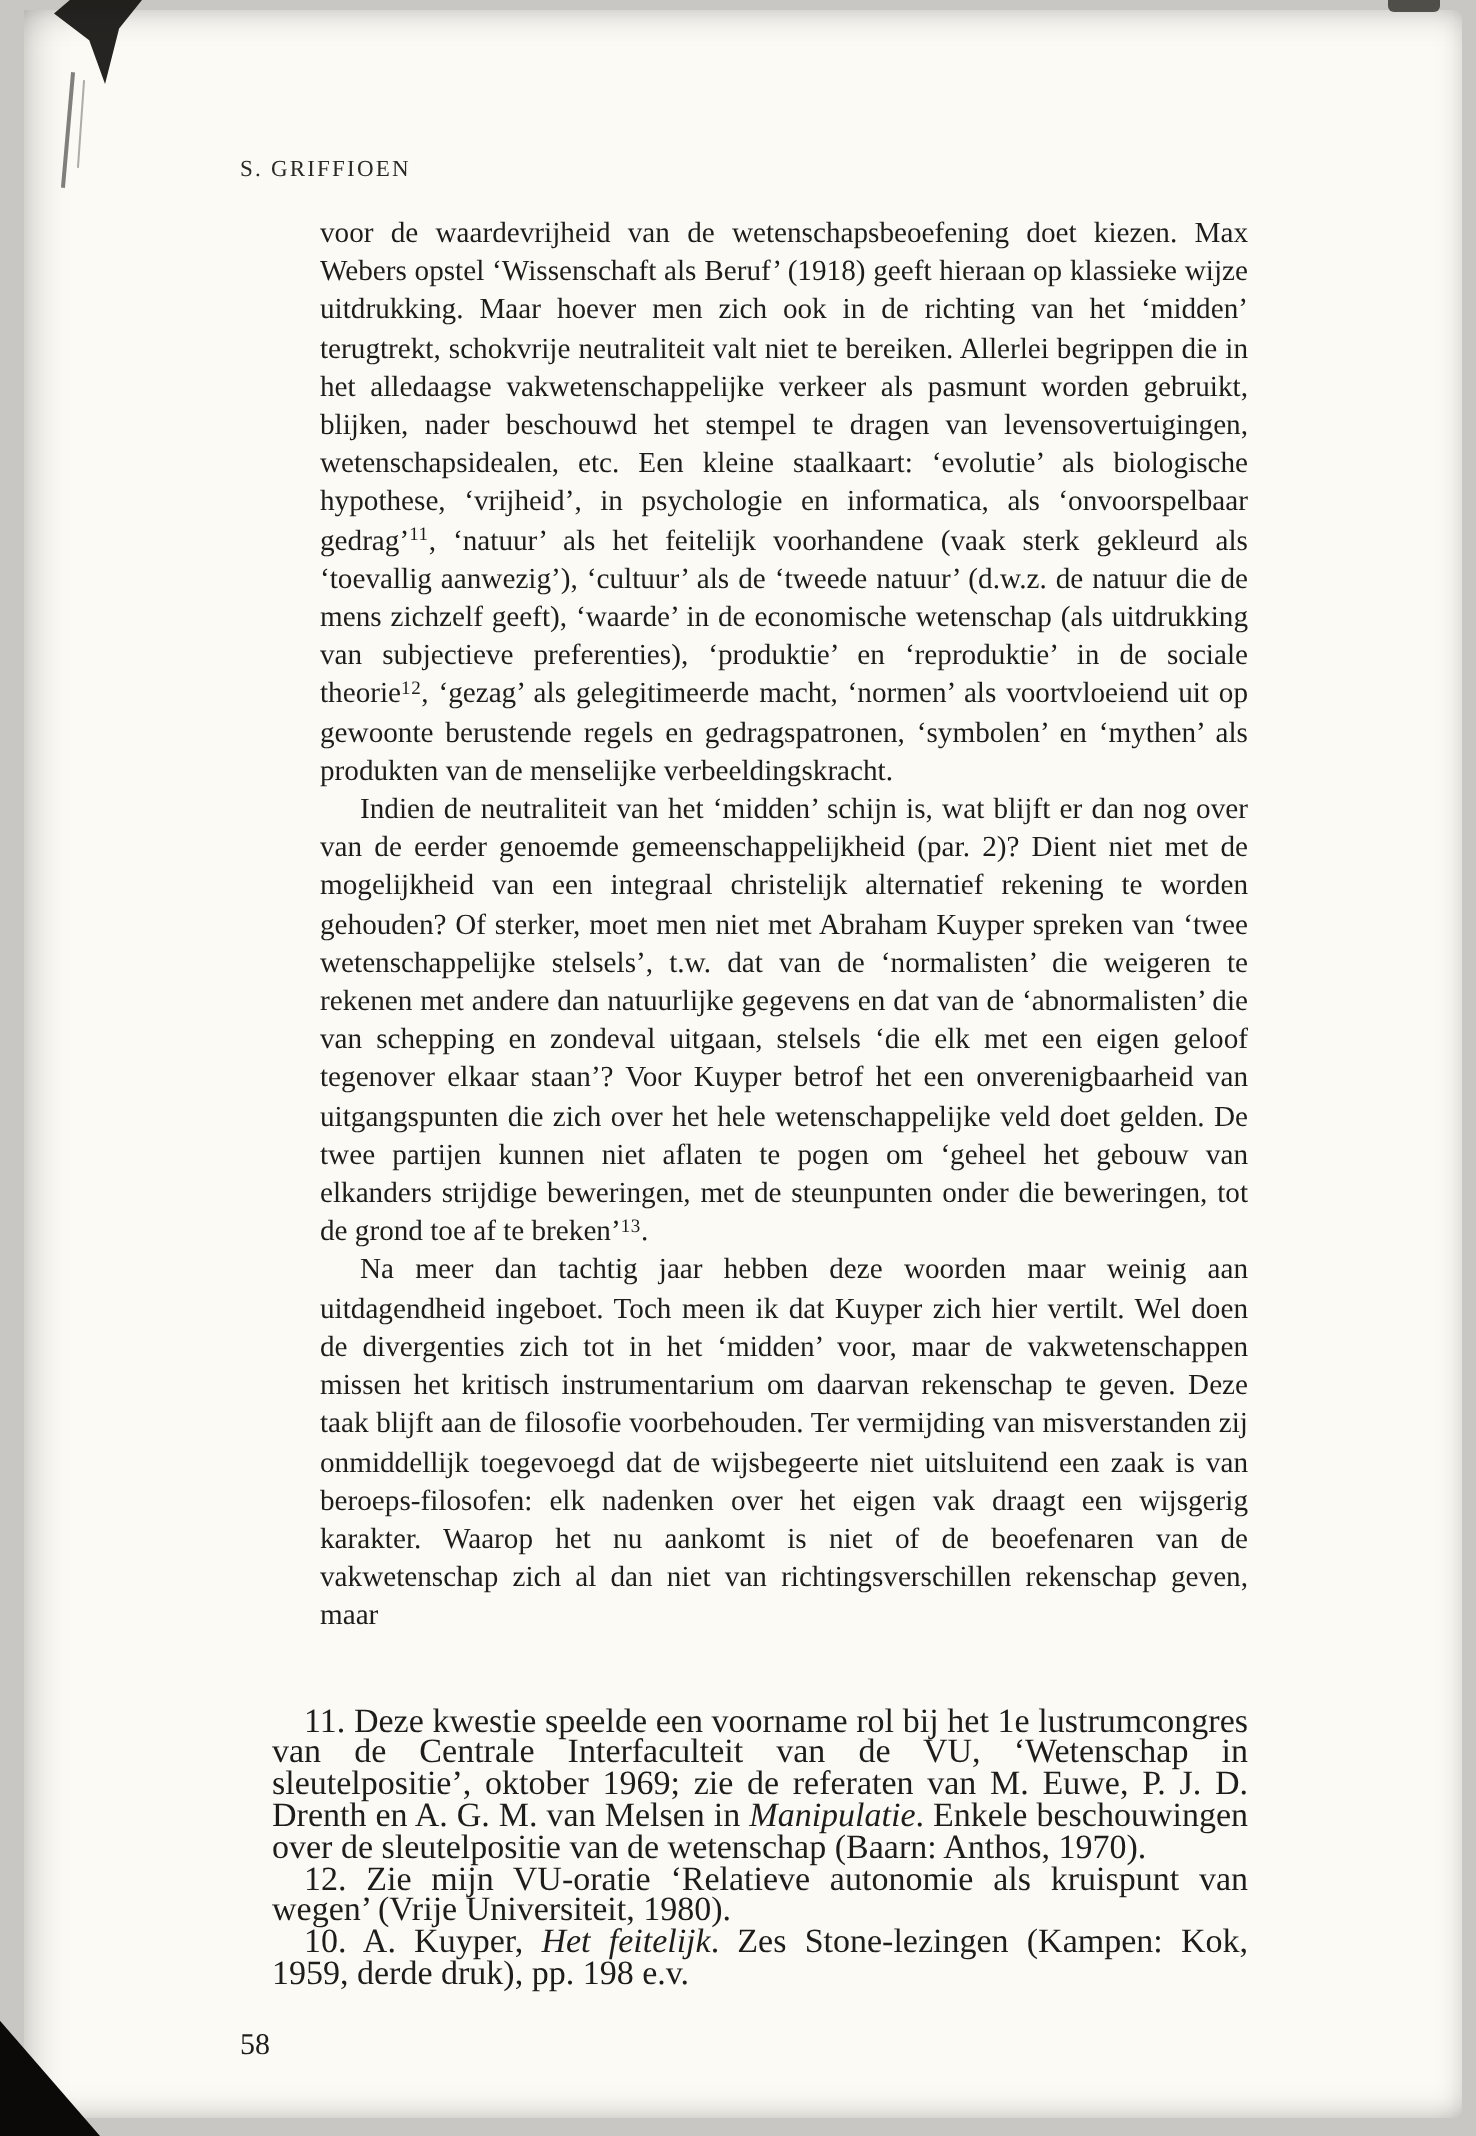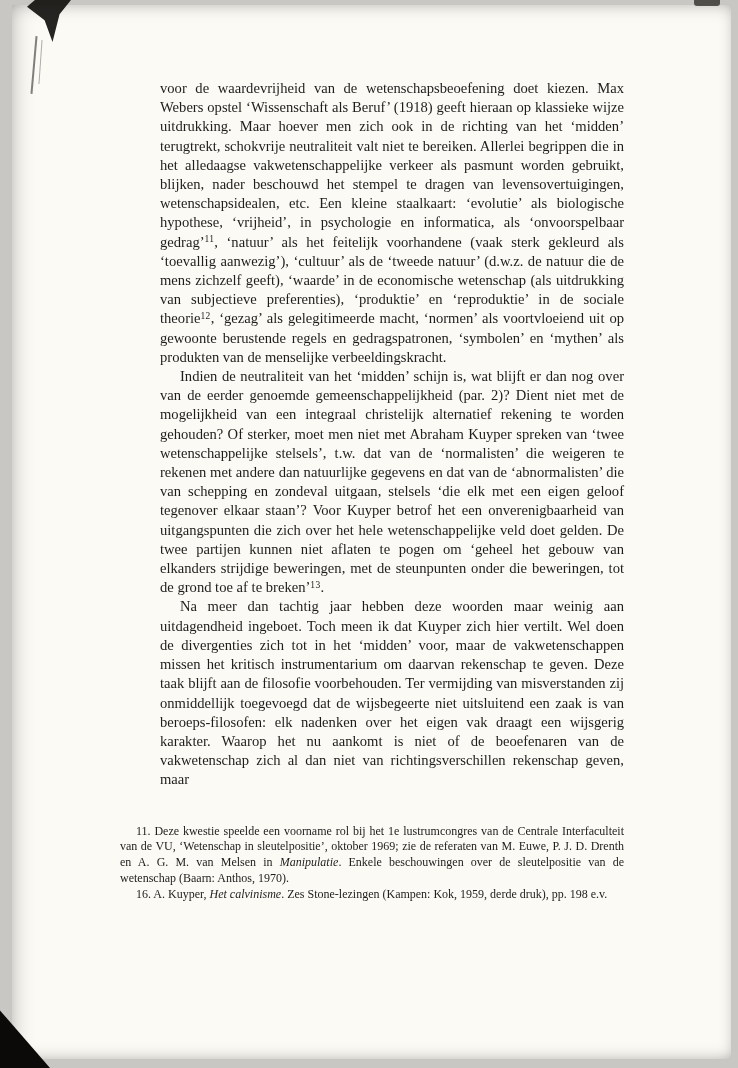--- a/index.html
+++ b/index.html
@@ -53,25 +53,26 @@
   .body-text .para.indent { text-indent: 20px; }
   .fn-ref {
     font-size: 9.5px;
     line-height: 0;
     position: relative;
     top: -4.5px;
     letter-spacing: .3px;
   }
   .footnote-block { margin-top: 34px; }
   .footnote {
-    font-size: 12px;
+    font-size: 17px;
     line-height: 15.8px;
     text-align: justify;
     text-indent: 16px;
     hyphens: auto;
+    margin-left: 16px;
     -webkit-hyphens: auto;
   }
   .title-italic { font-style: italic; }
   .page-number {
     margin-top: 20px;
     font-size: 15px;
   }
   
   .artifact { position: absolute; }
   .tl-blob {
@@ -111,29 +112,32 @@
 <body>
 
 <div class="scan">
   <div class="artifact tl-blob"></div>
   <div class="artifact tl-scratch-1"></div>
   <div class="artifact tl-scratch-2"></div>
   <div class="artifact tr-mark"></div>
 
   <div class="page">
     <div class="content">
+      <div class="running-header">S. GRIFFIOEN</div>
 
       <div class="body-text">
           <p class="para"><span>voor de waardevrijheid van de wetenschapsbeoefening doet kiezen. Max Webers opstel ‘Wissenschaft als Beruf’ (1918) geeft hieraan op klassieke wijze uitdrukking. Maar hoever men zich ook in de richting van het ‘midden’ terugtrekt, schokvrije neutraliteit valt niet te bereiken. Allerlei begrippen die in het alledaagse vakwetenschappelijke verkeer als pasmunt worden gebruikt, blijken, nader beschouwd het stempel te dragen van levensovertuigingen, wetenschapsidealen, etc. Een kleine staalkaart: ‘evolutie’ als biologische hypothese, ‘vrijheid’, in psychologie en informatica, als ‘onvoorspelbaar gedrag’</span><span class="fn-ref">11</span><span>, ‘natuur’ als het feitelijk voorhandene (vaak sterk gekleurd als ‘toevallig aanwezig’), ‘cultuur’ als de ‘tweede natuur’ (d.w.z. de natuur die de mens zichzelf geeft), ‘waarde’ in de economische wetenschap (als uitdrukking van subjectieve preferenties), ‘produktie’ en ‘reproduktie’ in de sociale theorie</span><span class="fn-ref">12</span><span>, ‘gezag’ als gelegitimeerde macht, ‘normen’ als voortvloeiend uit op gewoonte berustende regels en gedragspatronen, ‘symbolen’ en ‘mythen’ als produkten van de menselijke verbeeldingskracht.</span></p>
           <p class="para indent"><span>Indien de neutraliteit van het ‘midden’ schijn is, wat blijft er dan nog over van de eerder genoemde gemeenschappelijkheid (par. 2)? Dient niet met de mogelijkheid van een integraal christelijk alternatief rekening te worden gehouden? Of sterker, moet men niet met Abraham Kuyper spreken van ‘twee wetenschappelijke stelsels’, t.w. dat van de ‘normalisten’ die weigeren te rekenen met andere dan natuurlijke gegevens en dat van de ‘abnormalisten’ die van schepping en zondeval uitgaan, stelsels ‘die elk met een eigen geloof tegenover elkaar staan’? Voor Kuyper betrof het een onverenigbaarheid van uitgangspunten die zich over het hele wetenschappelijke veld doet gelden. De twee partijen kunnen niet aflaten te pogen om ‘geheel het gebouw van elkanders strijdige beweringen, met de steunpunten onder die beweringen, tot de grond toe af te breken’</span><span class="fn-ref">13</span><span>.</span></p>
           <p class="para indent"><span>Na meer dan tachtig jaar hebben deze woorden maar weinig aan uitdagendheid ingeboet. Toch meen ik dat Kuyper zich hier vertilt. Wel doen de divergenties zich tot in het ‘midden’ voor, maar de vakwetenschappen missen het kritisch instrumentarium om daarvan rekenschap te geven. Deze taak blijft aan de filosofie voorbehouden. Ter vermijding van misverstanden zij onmiddellijk toegevoegd dat de wijsbegeerte niet uitsluitend een zaak is van beroeps-filosofen: elk nadenken over het eigen vak draagt een wijsgerig karakter. Waarop het nu aankomt is niet of de beoefenaren van de vakwetenschap zich al dan niet van richtingsverschillen rekenschap geven, maar</span></p>
         </div>
 
       <div class="footnote-block">
           <p class="footnote"><span>11. Deze kwestie speelde een voorname rol bij het 1e lustrumcongres van de Centrale Interfaculteit van de VU, ‘Wetenschap in sleutelpositie’, oktober 1969; zie de referaten van M. Euwe, P. J. D. Drenth en A. G. M. van Melsen in </span><em class="title-italic">Manipulatie</em><span>. Enkele beschouwingen over de sleutelpositie van de wetenschap (Baarn: Anthos, 1970).</span></p>
-          <p class="footnote"><span>16. A. Kuyper, </span><em class="title-italic">Het calvinisme</em><span>. Zes Stone-lezingen (Kampen: Kok, 1959, derde druk), pp. 198 e.v.</span></p>
+          <p class="footnote"><span>12. Zie mijn VU-oratie ‘Relatieve autonomie als kruispunt van wegen’ (Vrije Universiteit, 1980).</span></p>
+          <p class="footnote"><span>10. A. Kuyper, </span><em class="title-italic">Het feitelijk</em><span>. Zes Stone-lezingen (Kampen: Kok, 1959, derde druk), pp. 198 e.v.</span></p>
         </div>
 
+      <div class="page-number">58</div>
     </div>
   </div>
 
   <div class="artifact bl-triangle"></div>
 </div>
 
 </body></html>

